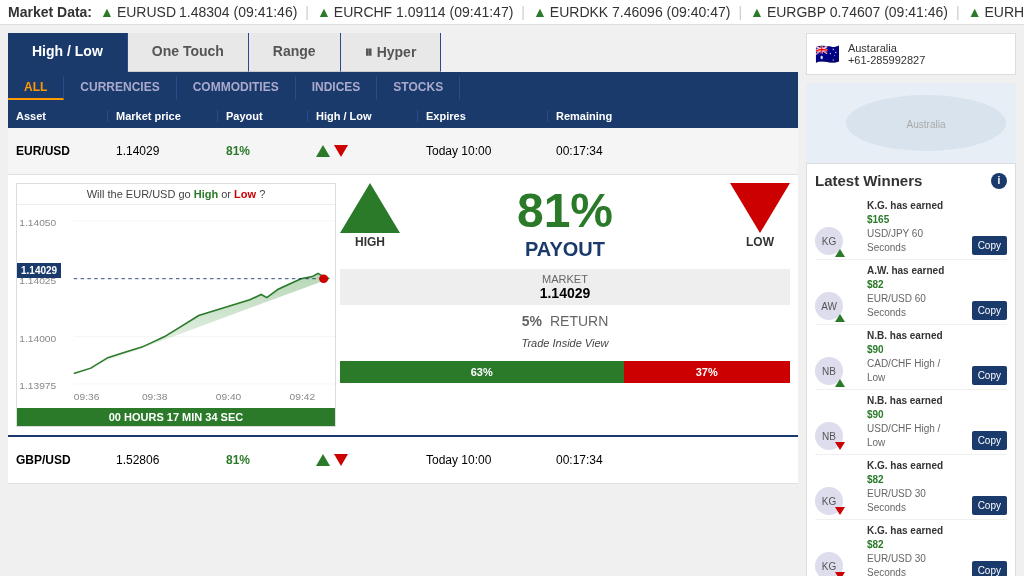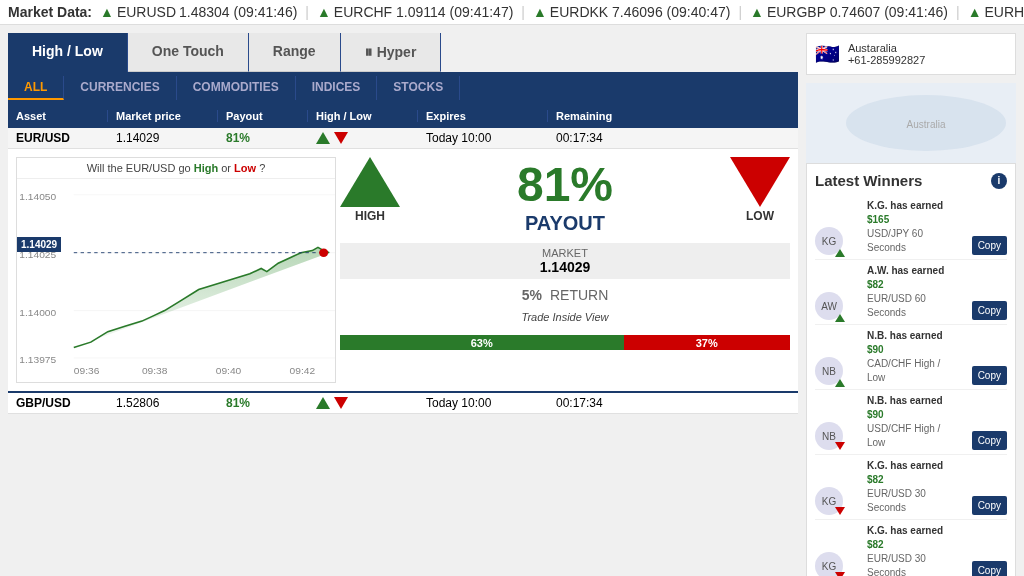--- a/index.html
+++ b/index.html
@@ -68,21 +68,21 @@
       font-weight: bold;
     }
     .th-cell { padding: 0 8px; border-right: 1px solid #2a4a8b; }
     .th-cell:last-child { border-right: none; }
 
     
     .asset-row {
       background: #fff;
       display: grid;
       grid-template-columns: 100px 110px 90px 110px 130px 110px;
-      padding: 3px 0;
+      padding: 16px 0;
       align-items: center;
       border-bottom: 1px solid #e0e0e0;
       cursor: pointer;
     }
     .asset-row.expanded { background: #f5f5f5; }
     .td-cell { padding: 0 8px; font-size: 12px; }
     .td-cell.bold { font-weight: bold; }
     .payout-cell { color: #2a7a2a; font-weight: bold; }
     .arrows { display: flex; gap: 4px; align-items: center; }
     .arrow-up { width: 0; height: 0; border-left: 7px solid transparent; border-right: 7px solid transparent; border-bottom: 12px solid #2a7a2a; cursor: pointer; }
@@ -186,21 +186,21 @@
     }
     .market-price-box .label { color: #666; }
     .market-price-box .value { font-weight: bold; font-size: 14px; }
 
     .trade-inside {
       font-size: 11px;
       color: #444;
       text-align: center;
       font-style: italic;
     }
-    .bar-container { display: flex; height: 15px; margin-top: 4px; }
+    .bar-container { display: flex; height: 22px; margin-top: 4px; }
     .bar-green { background: #2a7a2a; display: flex; align-items: center; justify-content: center; color: #fff; font-size: 11px; font-weight: bold; }
     .bar-red { background: #cc0000; display: flex; align-items: center; justify-content: center; color: #fff; font-size: 11px; font-weight: bold; }
 
     
     .right-panel { width: 210px; flex-shrink: 0; }
     .flag-box {
       background: #fff;
       border: 1px solid #ddd;
       padding: 8px;
       display: flex;
@@ -394,20 +394,21 @@
             <circle cx="270" cy="70" r="4" fill="#cc0000"></circle>
 
             <text x="50" y="185" font-size="9" fill="#888">09:36</text>
             <text x="110" y="185" font-size="9" fill="#888">09:38</text>
             <text x="175" y="185" font-size="9" fill="#888">09:40</text>
             <text x="240" y="185" font-size="9" fill="#888">09:42</text>
           </svg>
           
           <div class="price-label" style="top:58px;left:0;">1.14029</div>
         </div>
+        <div class="chart-timer">00 HOURS  17 MIN 34 SEC</div>
       </div>
 
       <div class="trade-panel">
         <div class="trade-buttons">
 
           <div class="btn-high">
             <div class="arrow-up-big"></div>
             <div class="label">HIGH</div>
           </div>
 

